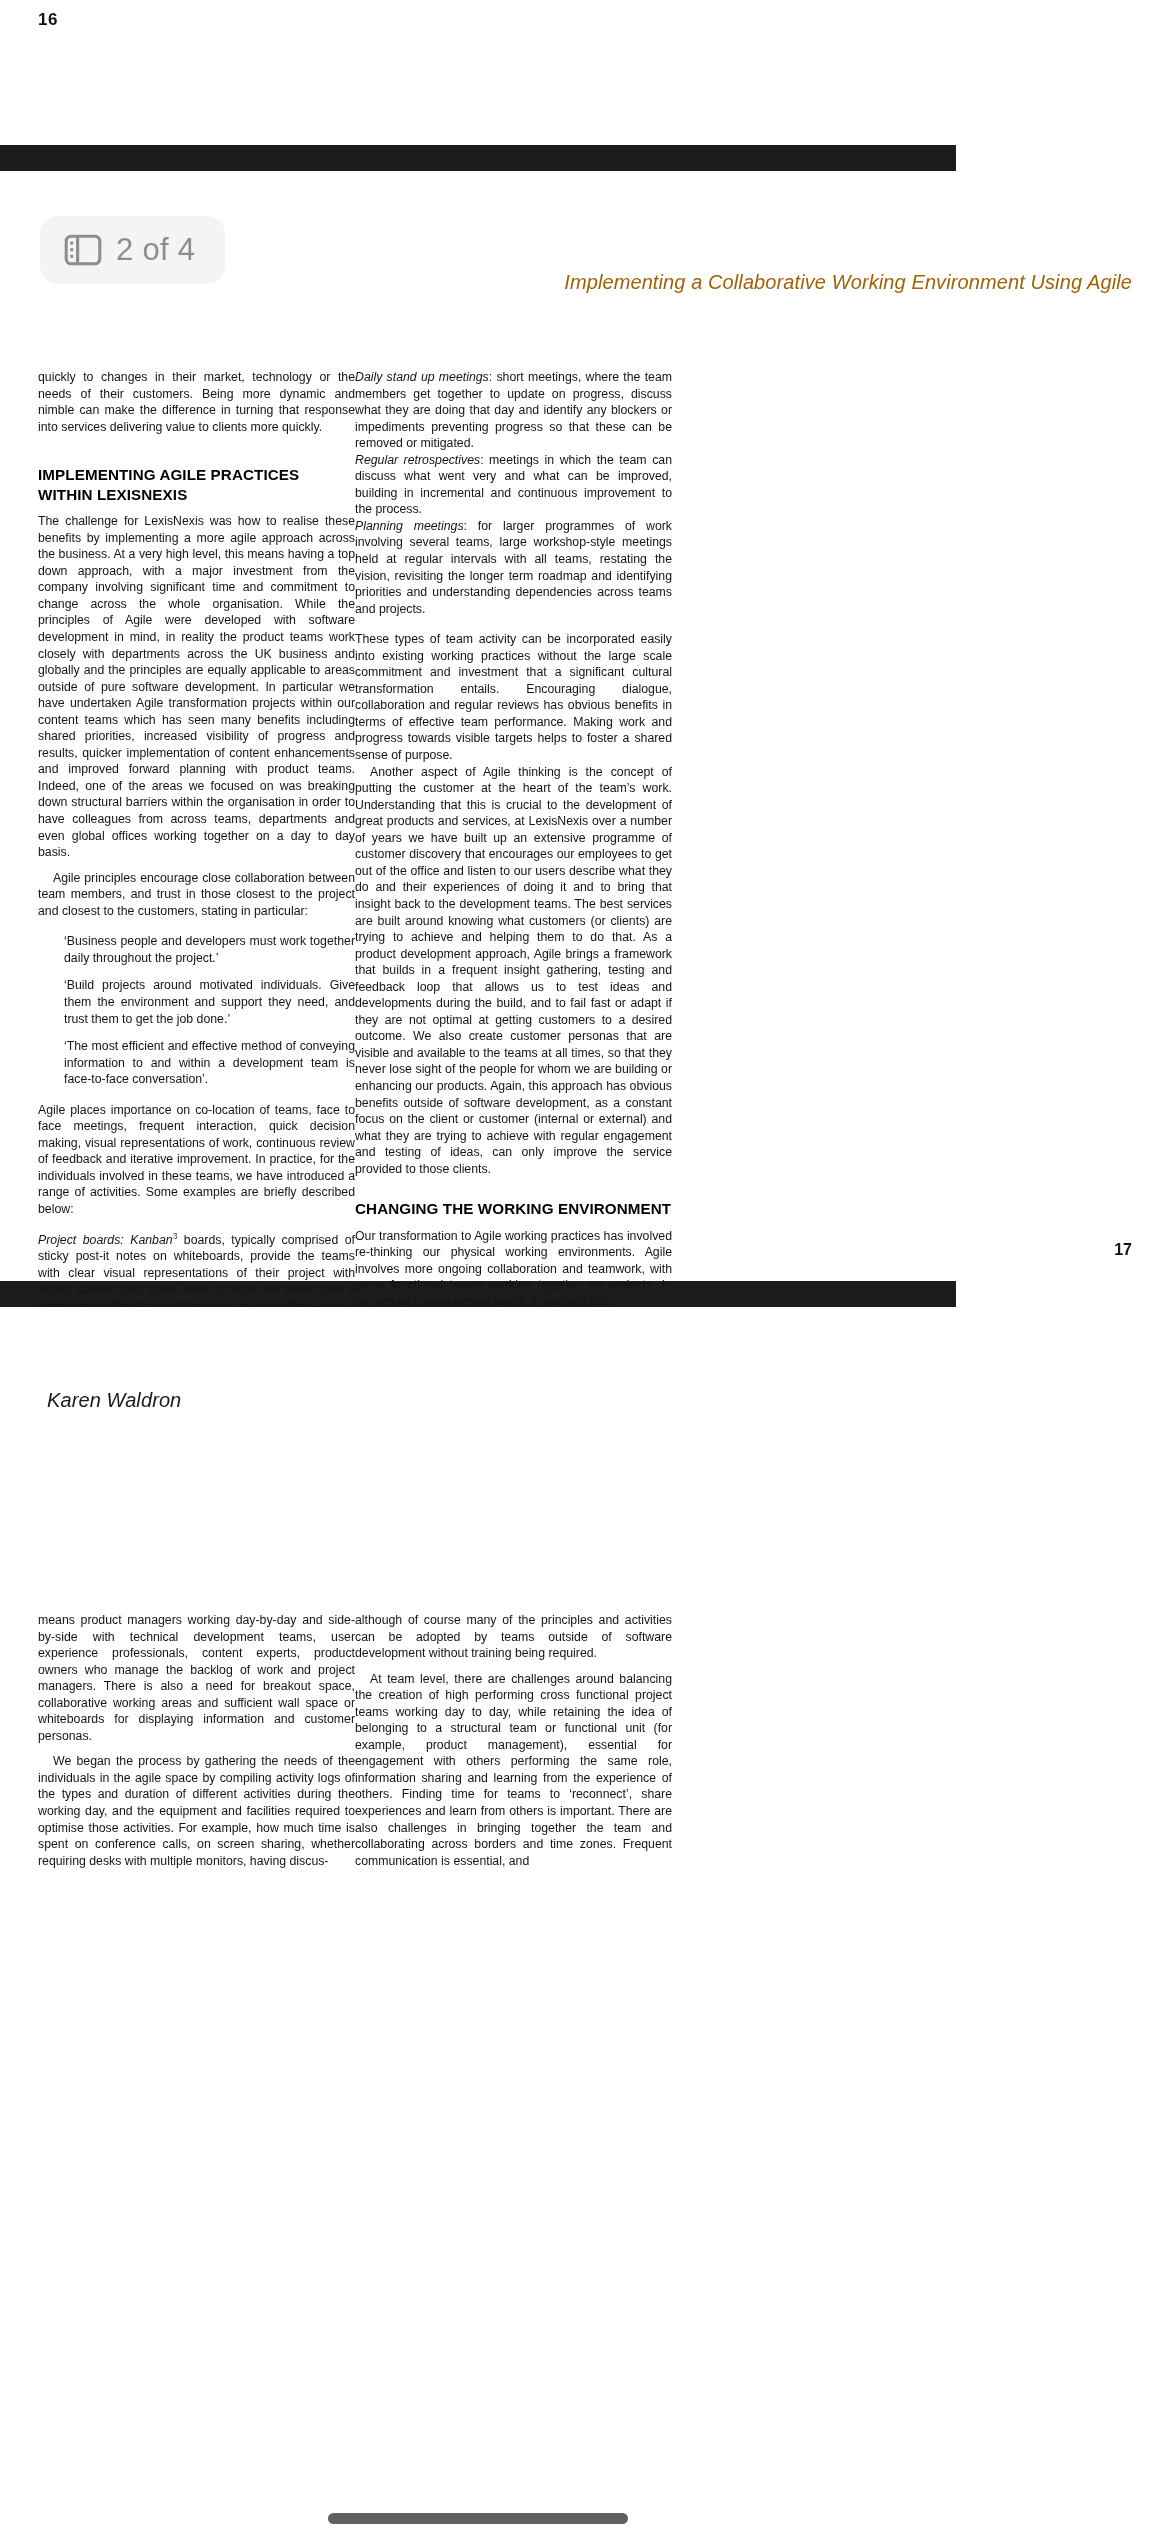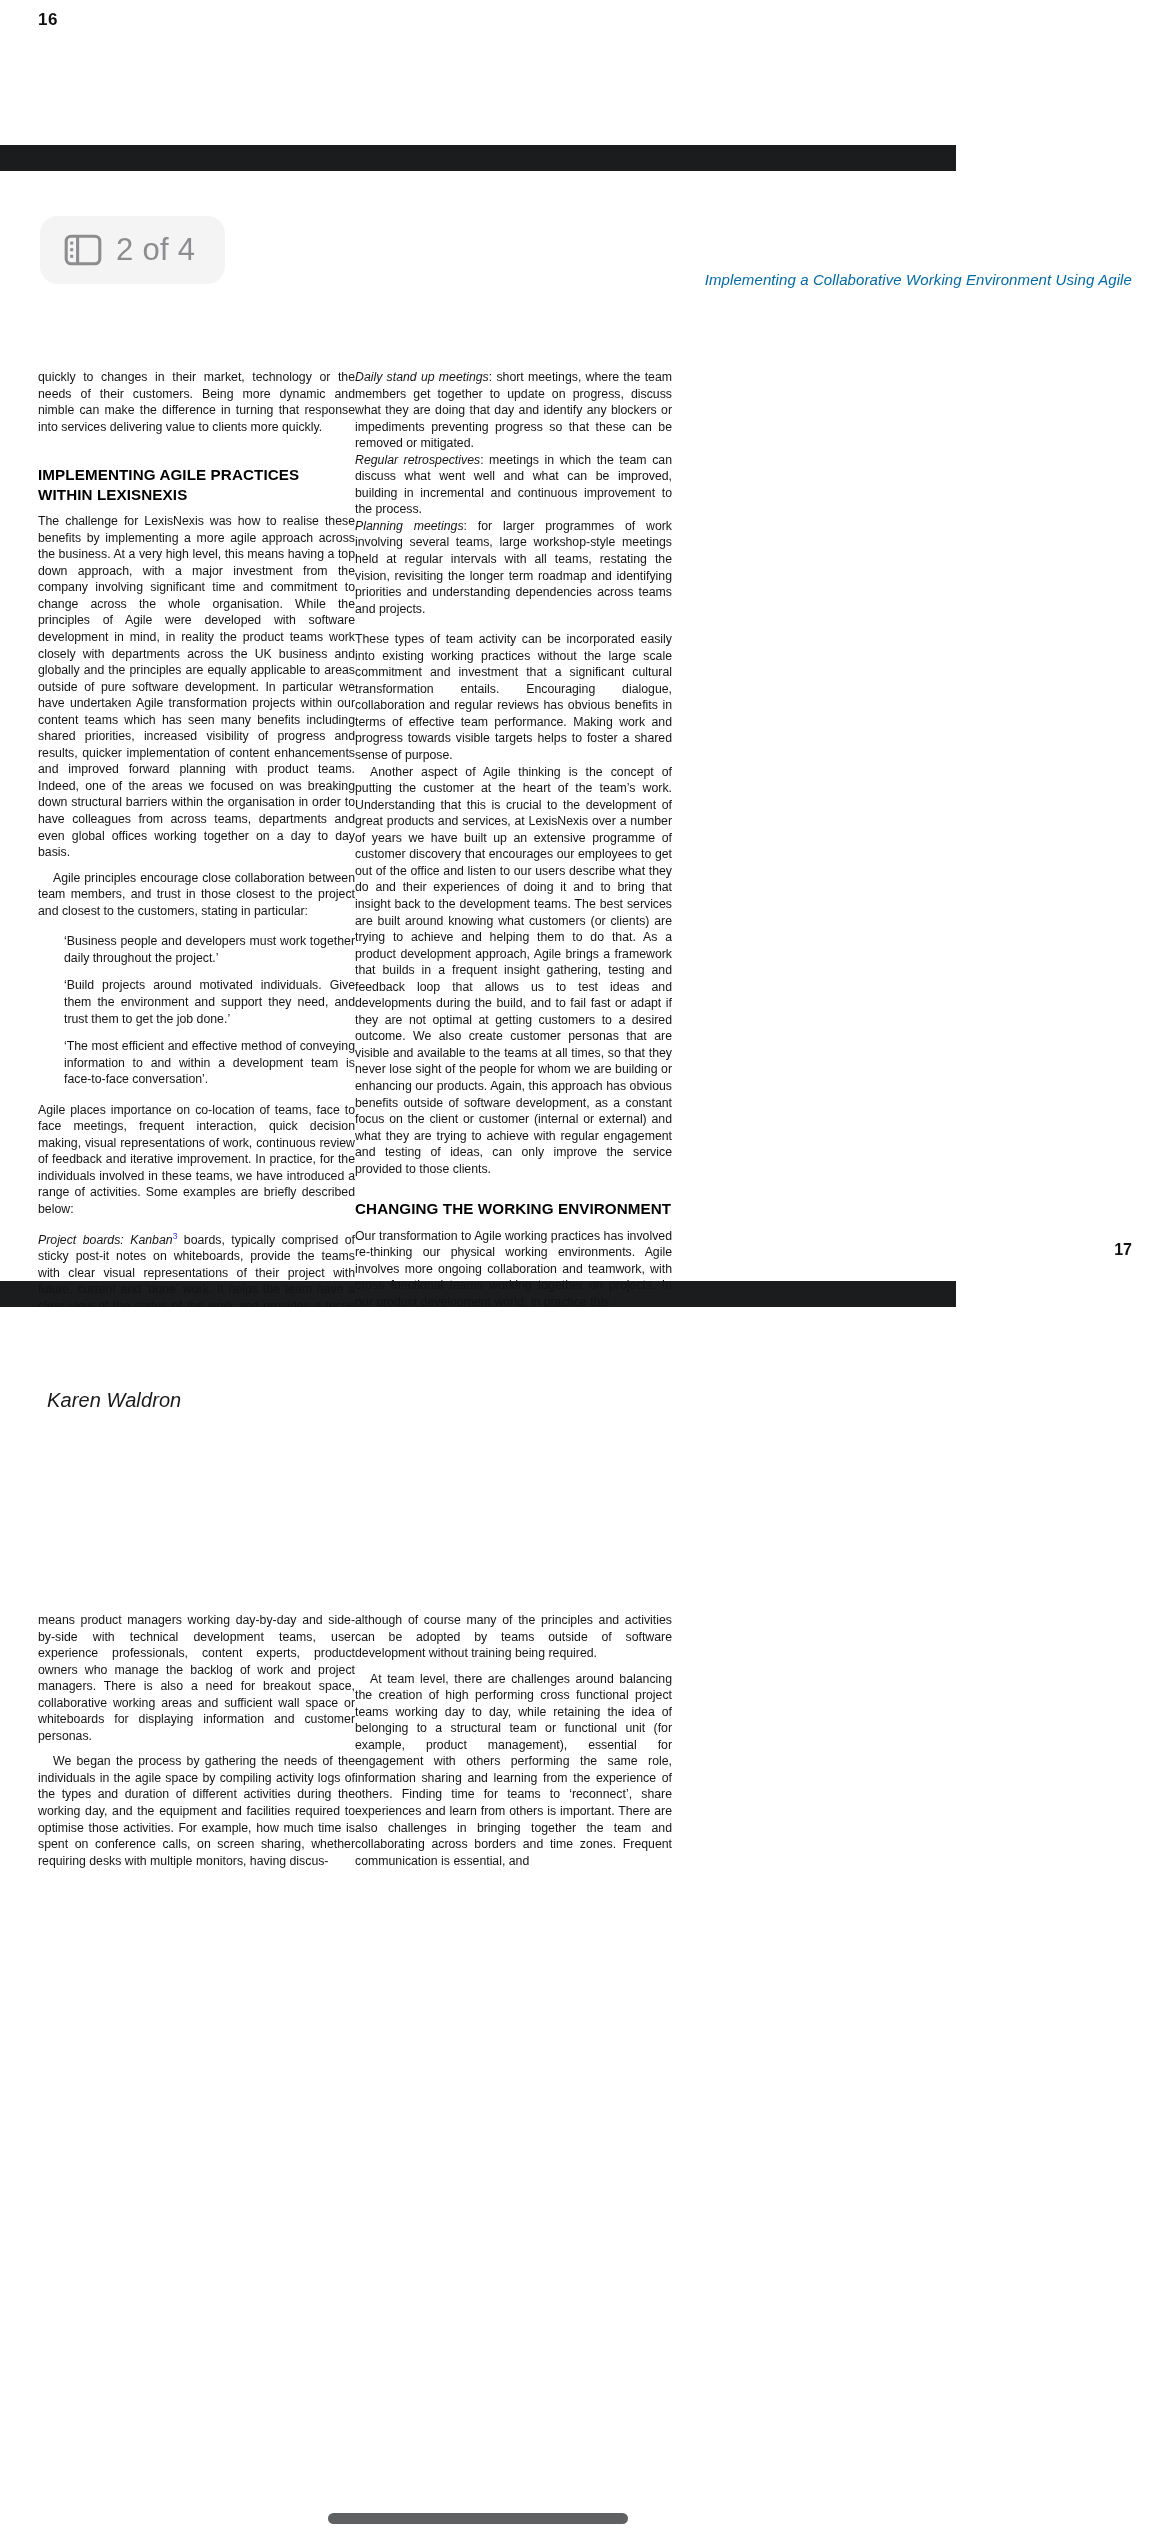--- a/index.html
+++ b/index.html
@@ -74,22 +74,22 @@
     white-space: nowrap;
   }
 
   
   .running-head {
     position: absolute;
     right: 38px;
     top: 100px;
     font-family: "Liberation Sans", sans-serif;
     font-style: italic;
-    font-size: 15px;
-    color: #0369a1;
+    font-size: 20px;
+    color: #a16207;
     letter-spacing: 0.1px;
     white-space: nowrap;
   }
   .running-head-left {
     position: absolute;
     left: 47px;
     top: 82px;
     font-family: "Liberation Sans", sans-serif;
     font-style: italic;
     font-size: 20px;
@@ -228,21 +228,21 @@
         </div>
 
         <p class="body space-before">Agile places importance on co-location of teams, face to face meetings, frequent interaction, quick decision making, visual representations of work, continuous review of feedback and iterative improvement. In practice, for the individuals involved in these teams, we have introduced a range of activities. Some examples are briefly described below:</p>
 
         <p class="body space-before"><span class="lead-in">Project boards: Kanban</span><sup class="fn">3</sup><span> boards, typically comprised of sticky post-it notes on whiteboards, provide the teams with clear visual representations of their project with future, current and ‘done’ work. It helps the team have a clear view of the status of the work and provides a focus for team discussions. It is also a very effective way of displaying progress.</span></p>
       </div>
 
       <div class="col">
         <p class="body"><span class="lead-in">Daily stand up meetings</span><span>: short meetings, where the team members get together to update on progress, discuss what they are doing that day and identify any blockers or impediments preventing progress so that these can be removed or mitigated.</span></p>
 
-        <p class="body"><span class="lead-in">Regular retrospectives</span><span>: meetings in which the team can discuss what went well and what can be improved, building in incremental and continuous improvement to the process.</span></p>
+        <p class="body"><span class="lead-in">Regular retrospectives</span><span>: meetings in which the team can discuss what went very and what can be improved, building in incremental and continuous improvement to the process.</span></p>
 
         <p class="body"><span class="lead-in">Planning meetings</span><span>: for larger programmes of work involving several teams, large workshop-style meetings held at regular intervals with all teams, restating the vision, revisiting the longer term roadmap and identifying priorities and understanding dependencies across teams and projects.</span></p>
 
         <p class="body space-before">These types of team activity can be incorporated easily into existing working practices without the large scale commitment and investment that a significant cultural transformation entails. Encouraging dialogue, collaboration and regular reviews has obvious benefits in terms of effective team performance. Making work and progress towards visible targets helps to foster a shared sense of purpose.</p>
 
         <p class="body indent">Another aspect of Agile thinking is the concept of putting the customer at the heart of the team’s work. Understanding that this is crucial to the development of great products and services, at LexisNexis over a number of years we have built up an extensive programme of customer discovery that encourages our employees to get out of the office and listen to our users describe what they do and their experiences of doing it and to bring that insight back to the development teams. The best services are built around knowing what customers (or clients) are trying to achieve and helping them to do that. As a product development approach, Agile brings a framework that builds in a frequent insight gathering, testing and feedback loop that allows us to test ideas and developments during the build, and to fail fast or adapt if they are not optimal at getting customers to a desired outcome. We also create customer personas that are visible and available to the teams at all times, so that they never lose sight of the people for whom we are building or enhancing our products. Again, this approach has obvious benefits outside of software development, as a constant focus on the client or customer (internal or external) and what they are trying to achieve with regular engagement and testing of ideas, can only improve the service provided to those clients.</p>
 
         <h2 class="sec-head">CHANGING THE WORKING ENVIRONMENT</h2>
 
         <p class="body">Our transformation to Agile working practices has involved re-thinking our physical working environments. Agile involves more ongoing collaboration and teamwork, with cross functional teams working together on projects. In our product development world, in practice this</p>

